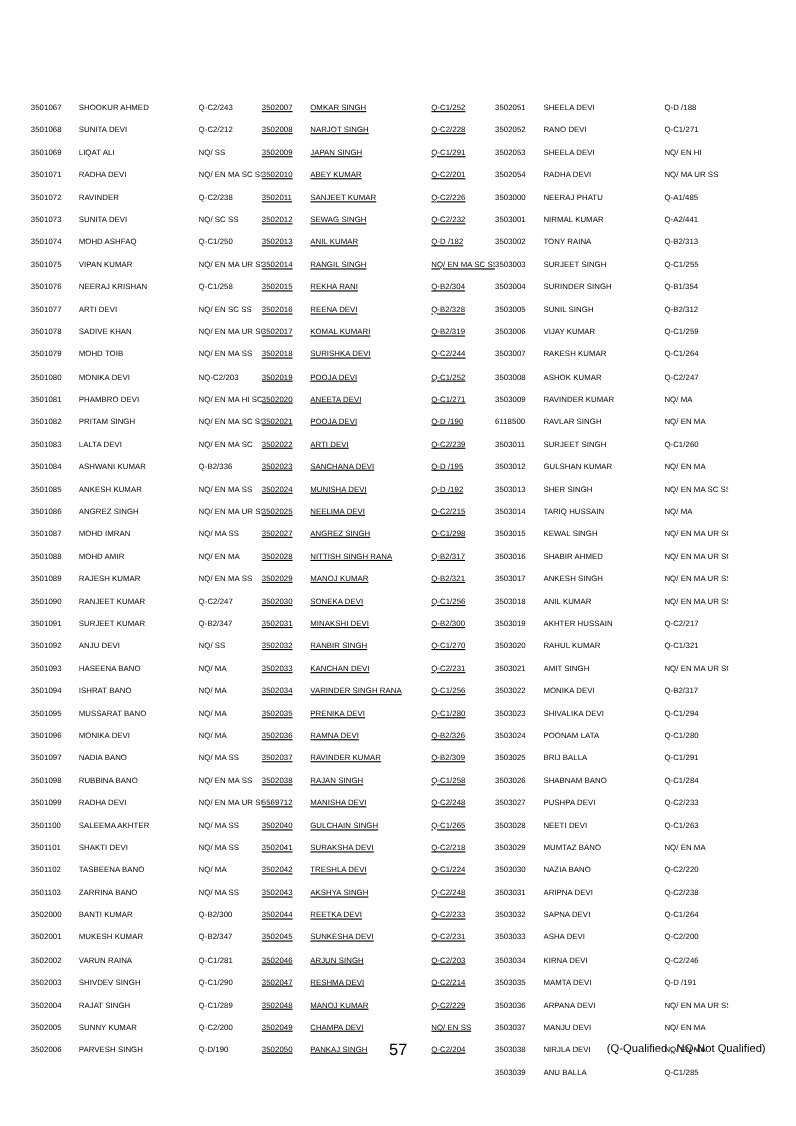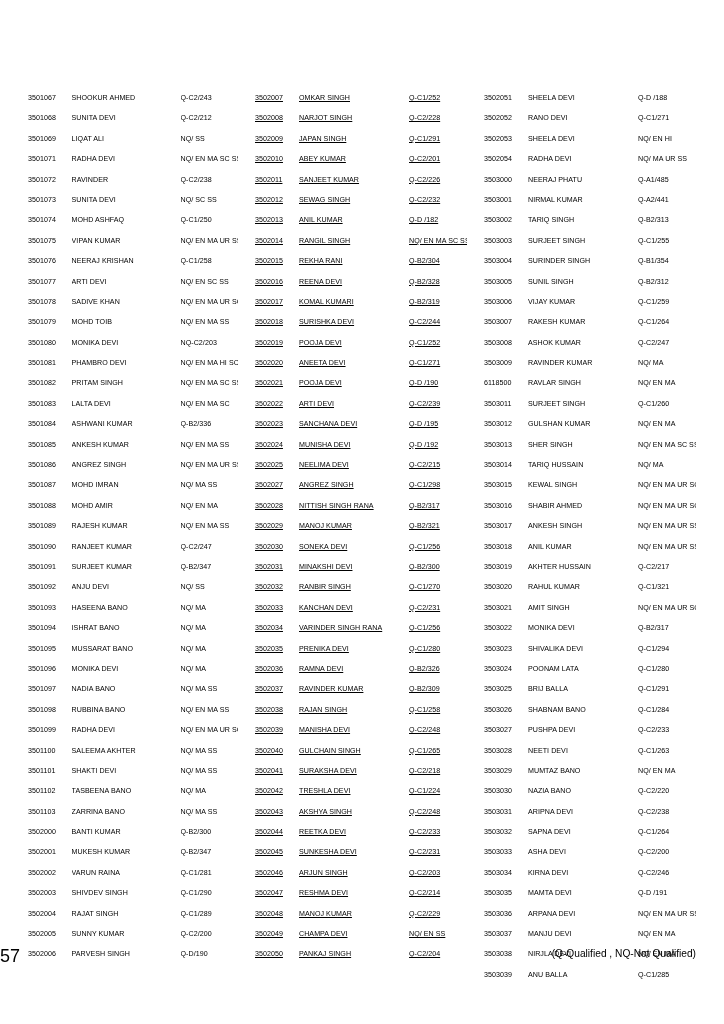--- a/index.html
+++ b/index.html
@@ -19,21 +19,20 @@
     position: absolute;
     left: 0; top: 0;
     width: 724px;
     height: 1024px;
     box-sizing: border-box;
     padding: 88px 28px 0 28px;
   }
   .columns {
     display: flex;
     flex-direction: row;
-    justify-content: space-between;
     align-items: flex-start;
     width: 100%;
   }
   .col {
     display: flex;
     flex-direction: column;
   }
   .col1 { width: 210px; }
   .col2 { width: 212px; text-decoration: underline; }
   .col3 { width: 212px; }
@@ -68,22 +67,22 @@
     right: 0;
     bottom: 58px;
     height: 20px;
     padding: 0 28px;
     box-sizing: border-box;
   }
   .page-number {
     position: absolute;
     left: 0;
     right: 0;
-    text-align: left;
-    font-size: 18px;
+    text-align: center;
+    font-size: 15px;
     top: 0;
   }
   .legend {
     position: absolute;
     right: 28px;
     top: 2px;
     font-size: 10.2px;
   }
 </style>
 </head>
@@ -460,21 +459,21 @@
           <span class="roll">3502037</span>
           <span class="name">RAVINDER KUMAR</span>
           <span class="res">Q-B2/309</span>
         </div>
       <div class="row">
           <span class="roll">3502038</span>
           <span class="name">RAJAN SINGH</span>
           <span class="res">Q-C1/258</span>
         </div>
       <div class="row">
-          <span class="roll">3502039</span>
+          <span class="roll">5569712</span>
           <span class="name">MANISHA DEVI</span>
           <span class="res">Q-C2/248</span>
         </div>
       <div class="row">
           <span class="roll">3502040</span>
           <span class="name">GULCHAIN SINGH</span>
           <span class="res">Q-C1/265</span>
         </div>
       <div class="row">
           <span class="roll">3502041</span>
@@ -554,21 +553,21 @@
           <span class="name">NEERAJ PHATU</span>
           <span class="res">Q-A1/485</span>
         </div>
       <div class="row">
           <span class="roll">3503001</span>
           <span class="name">NIRMAL KUMAR</span>
           <span class="res">Q-A2/441</span>
         </div>
       <div class="row">
           <span class="roll">3503002</span>
-          <span class="name">TARIQ SINGH</span>
+          <span class="name">TONY RAINA</span>
           <span class="res">Q-B2/313</span>
         </div>
       <div class="row">
           <span class="roll">3503003</span>
           <span class="name">SURJEET SINGH</span>
           <span class="res">Q-C1/255</span>
         </div>
       <div class="row">
           <span class="roll">3503004</span>
           <span class="name">SURINDER SINGH</span>

